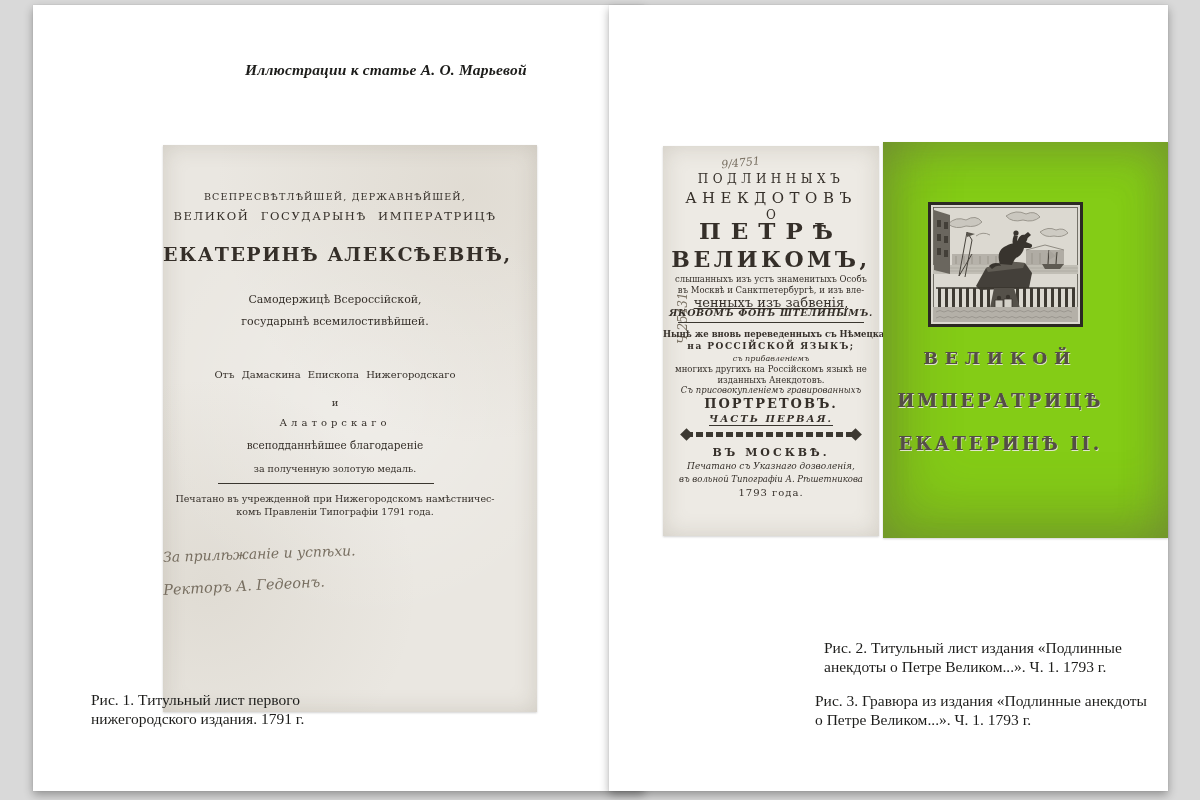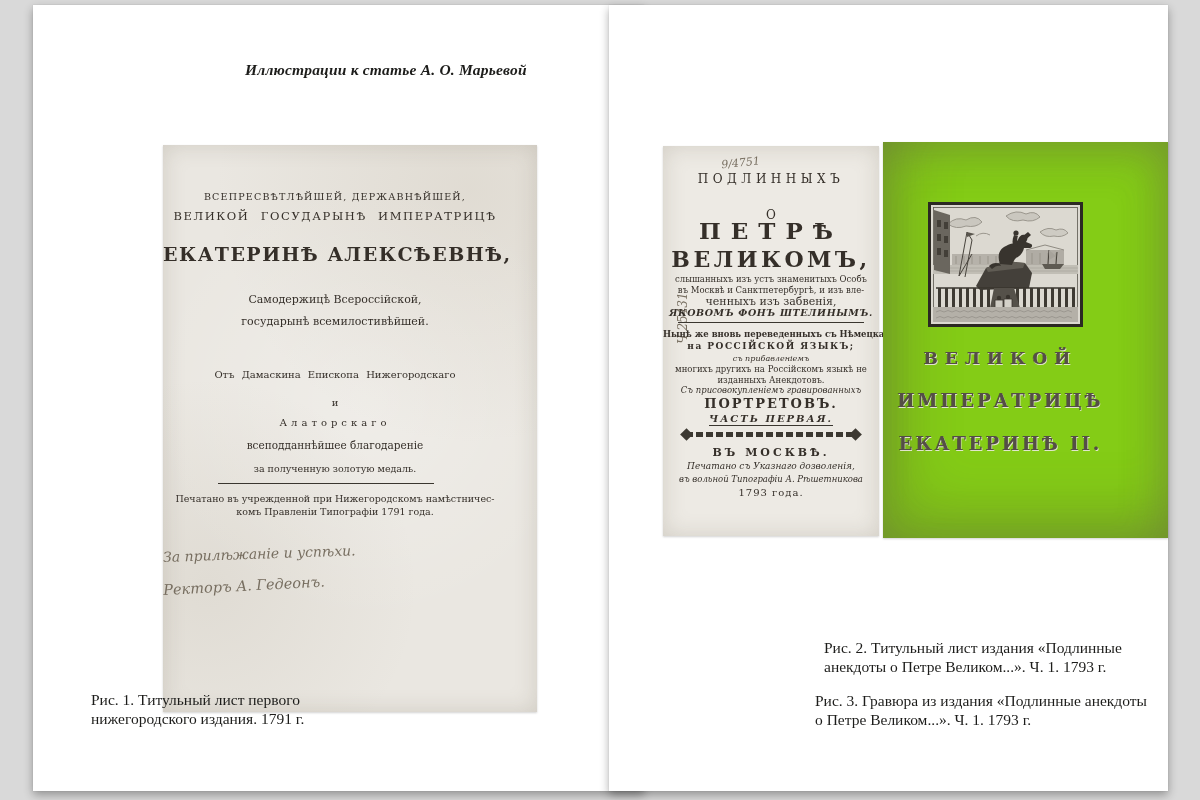--- a/index.html
+++ b/index.html
@@ -77,21 +77,21 @@
     font-size:11px;transform:rotate(-6deg);}
   .s2-shelf-side{position:absolute;top:165px;left:-16px;width:72px;text-align:center;
     font-size:12px;transform:rotate(-90deg);}
   .s2-l1{top:26px;font-size:12px;letter-spacing:4.5px;}
   .s2-l2{top:43px;font-size:15px;letter-spacing:5.5px;}
   .s2-l3{top:62px;font-size:12px;}
   .s2-l4{top:71px;font-size:23px;letter-spacing:10px;font-weight:bold;}
   .s2-l5{top:100px;font-size:22px;letter-spacing:3.5px;font-weight:bold;}
   .s2-l6{top:128px;font-size:8.5px;}
   .s2-l7{top:138.5px;font-size:8.5px;}
-  .s2-l8{top:149px;font-size:11px;}
+  .s2-l8{top:149px;font-size:13px;text-decoration:underline;}
   .s2-l9{top:161px;font-size:9.5px;font-style:italic;font-weight:bold;letter-spacing:0.6px;}
   .s2-rule{position:absolute;top:176px;left:15px;width:186px;border-top:1px solid #3a362f;}
   .s2-l10{top:183px;font-size:8.5px;font-weight:bold;}
   .s2-l11{top:195px;font-size:9px;letter-spacing:1.5px;font-weight:bold;}
   .s2-l12{top:208px;font-size:8px;font-style:italic;}
   .s2-l13{top:218px;font-size:8.5px;}
   .s2-l14{top:228.5px;font-size:8.5px;}
   .s2-l15{top:239px;font-size:8.5px;font-style:italic;}
   .s2-l16{top:250px;font-size:13px;letter-spacing:2px;font-weight:bold;}
   .s2-l17{top:267px;font-size:10px;font-style:italic;font-weight:bold;letter-spacing:2px;}
@@ -157,20 +157,21 @@
     <div>нижегородского издания. 1791 г.</div>
   </div>
 </div>
 
 <div class="page" id="page-right">
 
   <div class="scan" id="scan2">
     <div class="handwriting s2-shelf-top">9/4751</div>
     <div class="handwriting s2-shelf-side">Ч 25431</div>
     <div class="ln s2-l1">ПОДЛИННЫХЪ</div>
+    <div class="ln s2-l2">АНЕКДОТОВЪ</div>
     <div class="ln s2-l3">О</div>
     <div class="ln s2-l4">ПЕТРѢ</div>
     <div class="ln s2-l5">ВЕЛИКОМЪ,</div>
     <div class="ln s2-l6">слышанныхъ изъ устъ знаменитыхъ Особъ</div>
     <div class="ln s2-l7">въ Москвѣ и Санктпетербургѣ, и изъ вле-</div>
     <div class="ln s2-l8">ченныхъ изъ забвенія,</div>
     <div class="ln s2-l9">ЯКОВОМЪ ФОНЪ ШТЕЛИНЫМЪ.</div>
     <div class="s2-rule"></div>
     <div class="ln s2-l10">Нынѣ же вновь переведенныхъ съ Нѣмецкаго</div>
     <div class="ln s2-l11">на РОССІЙСКОЙ ЯЗЫКЪ;</div>

